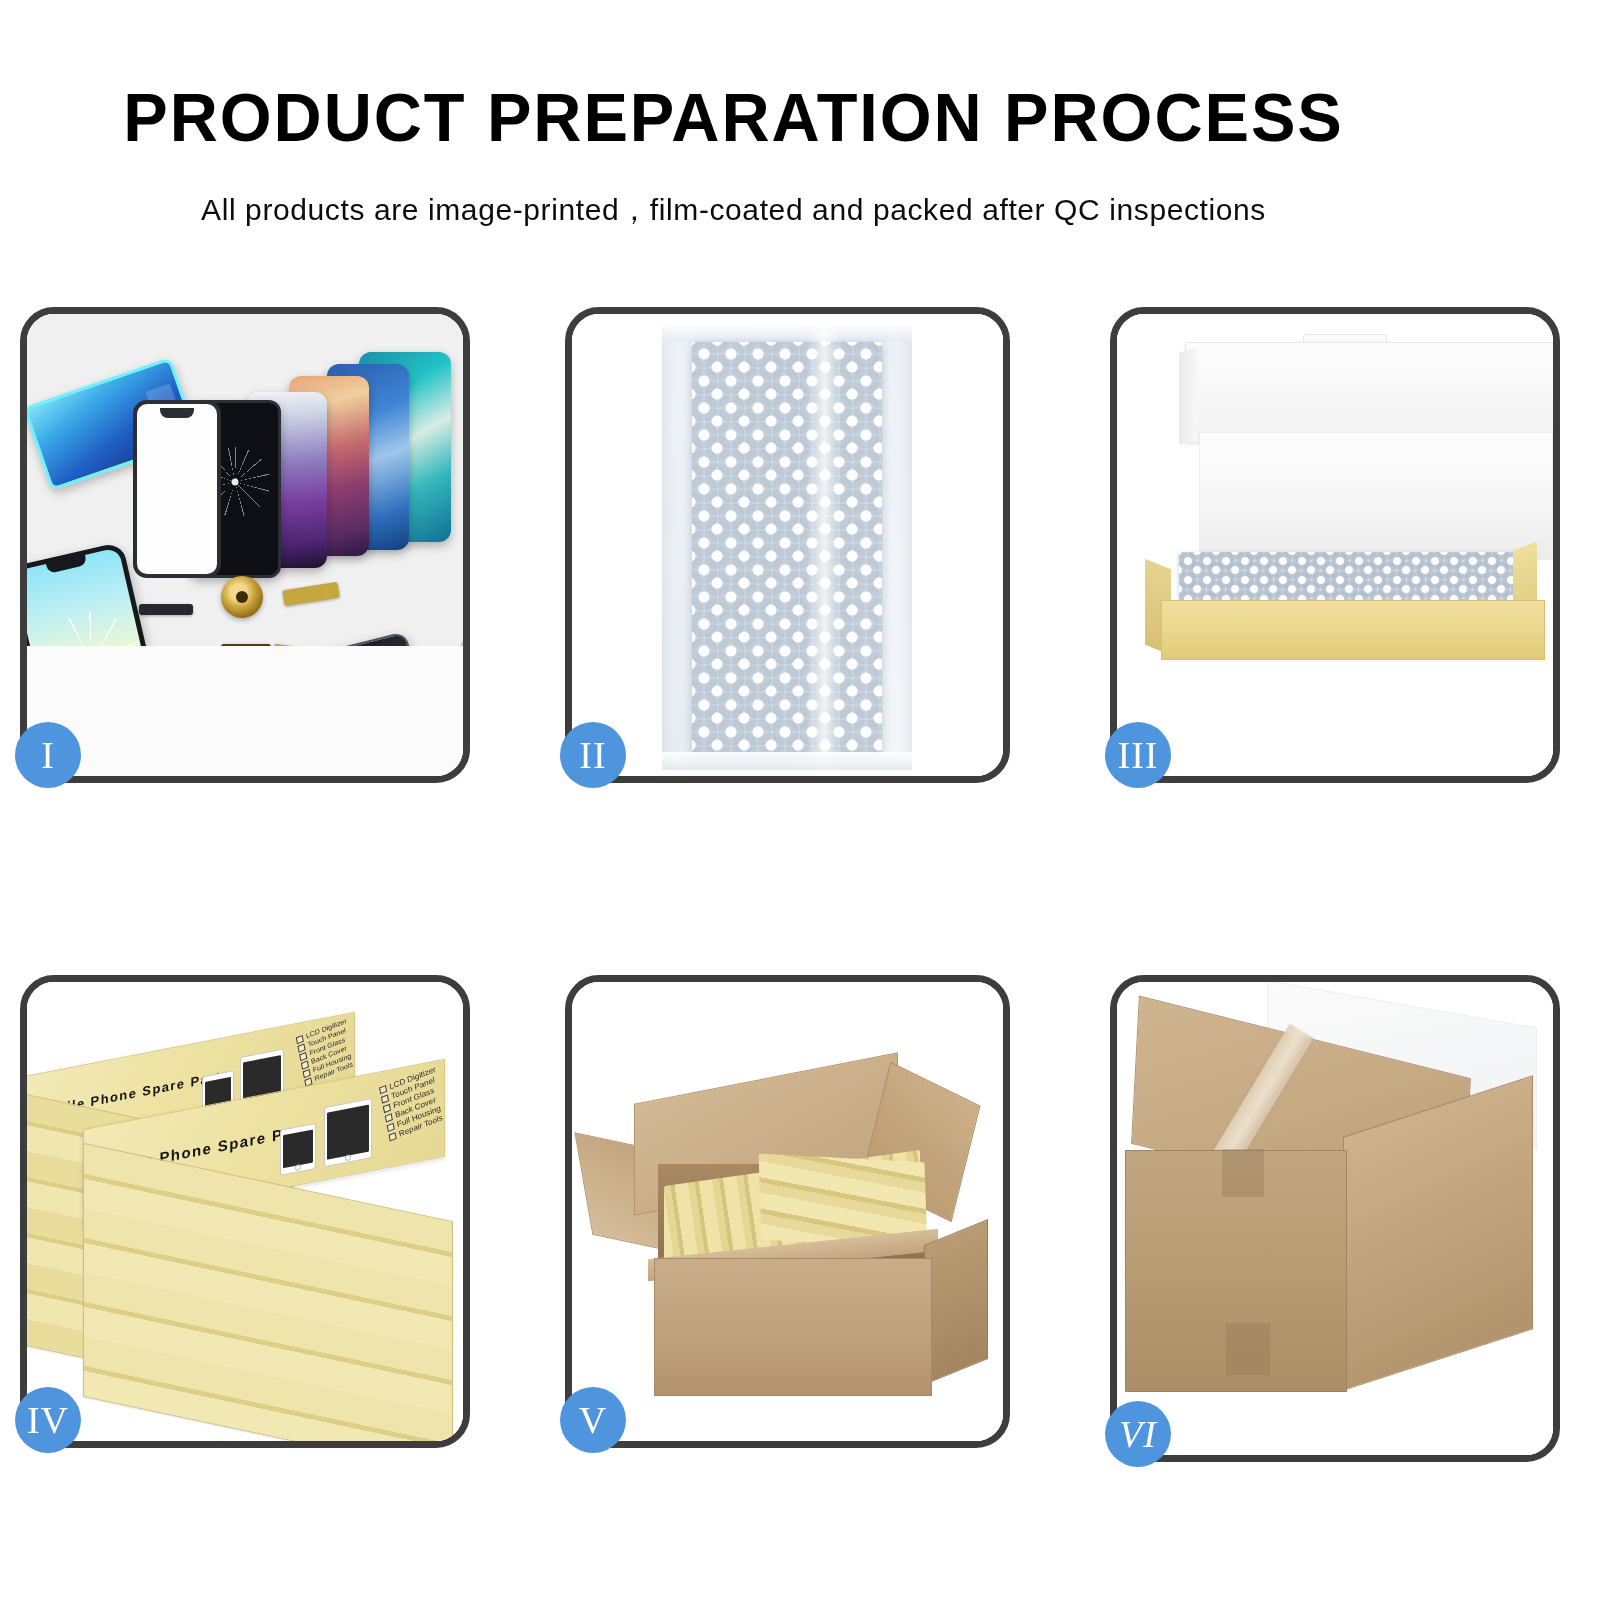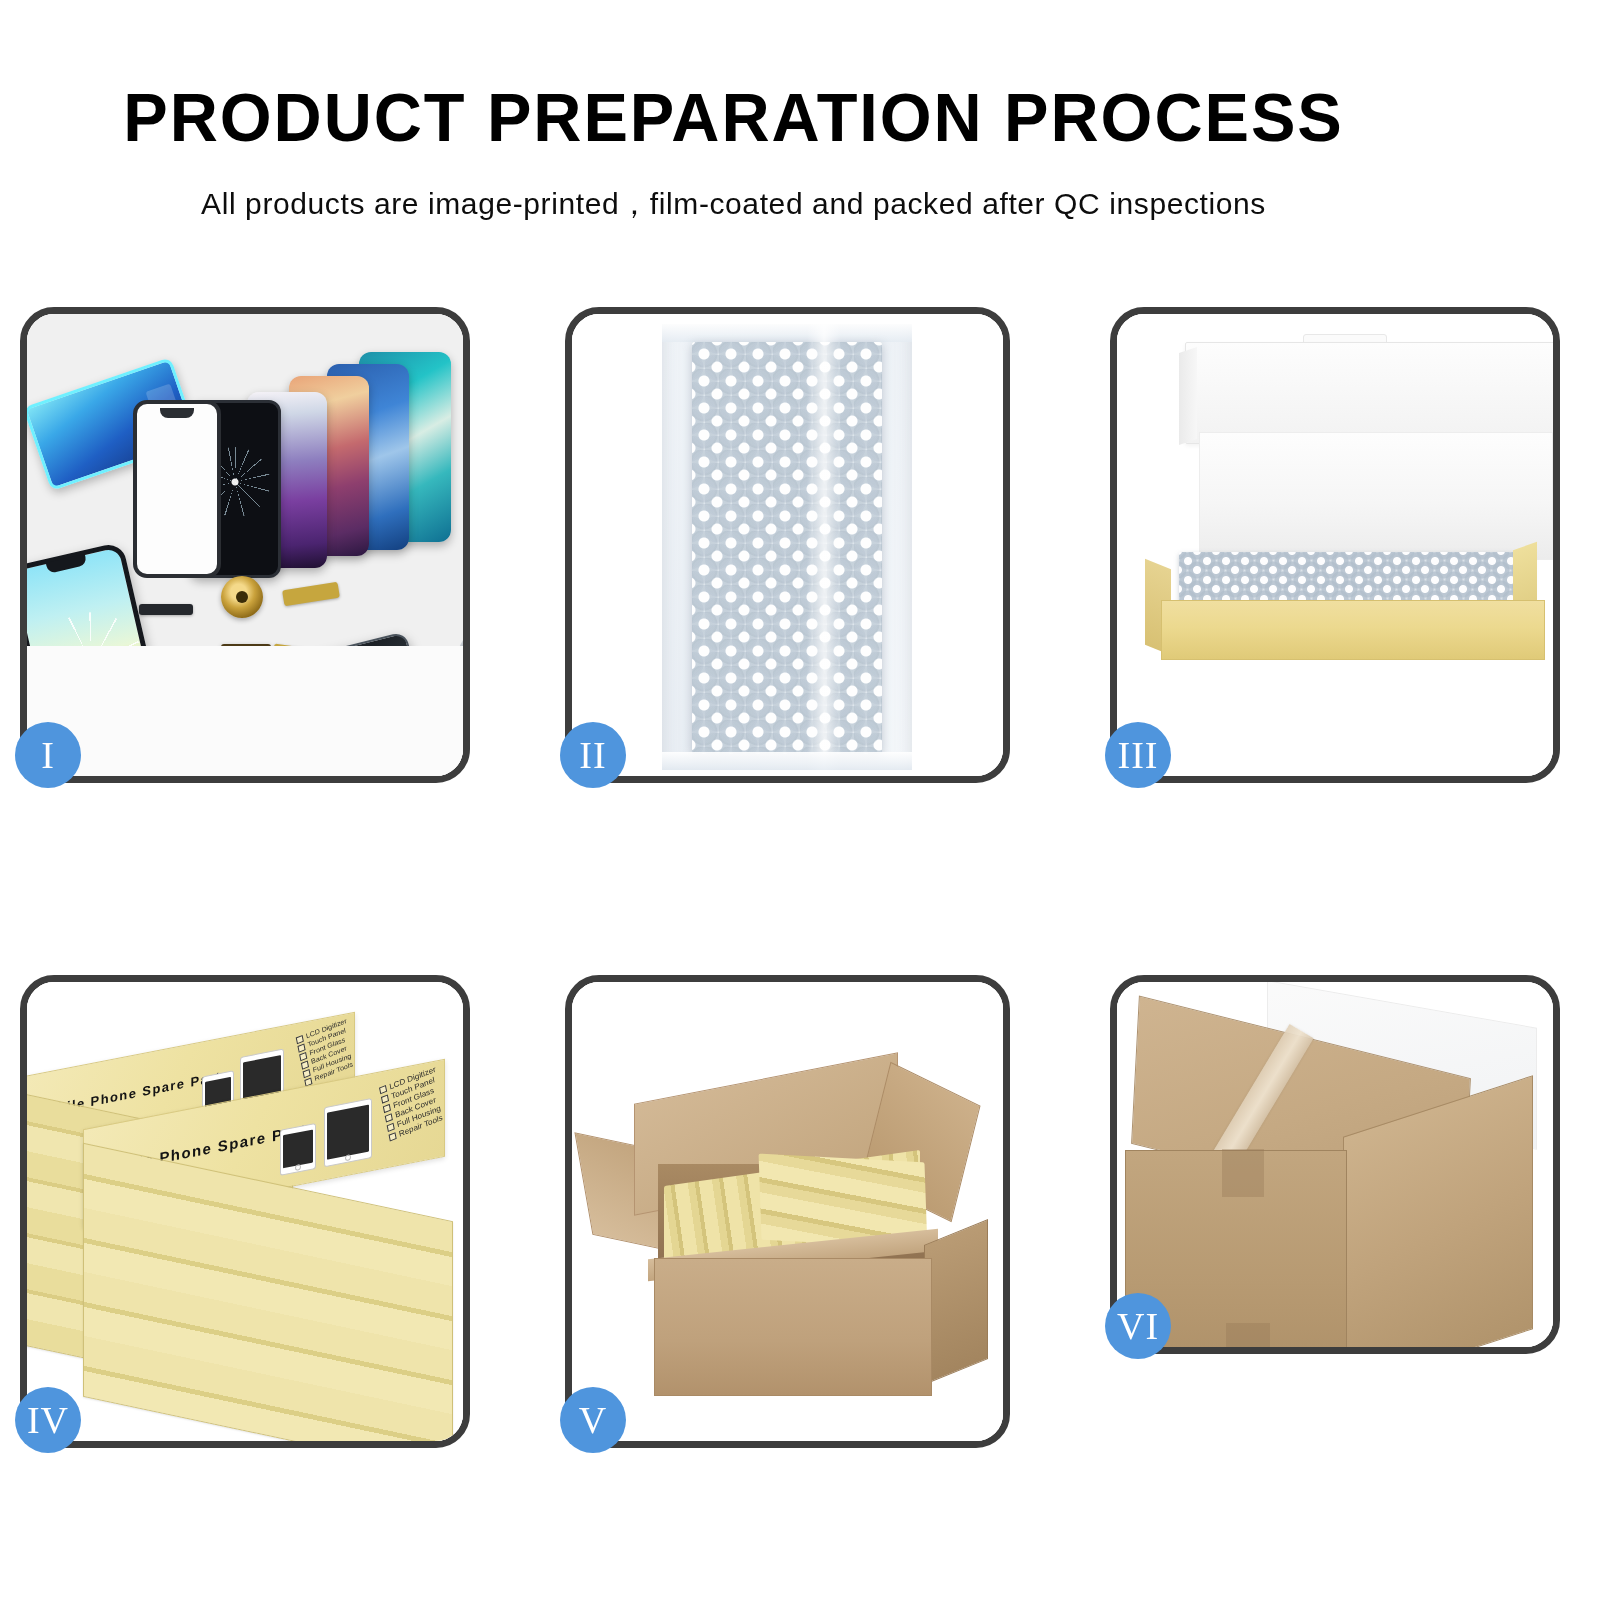--- a/index.html
+++ b/index.html
@@ -23,21 +23,21 @@
     margin: 0;
     padding-top: 78px;
     transform: scaleX(0.98);
     white-space: nowrap;
   }
   .subtitle {
     font-family: "Liberation Sans", sans-serif;
     font-weight: 400;
     font-size: 30px;
     color: #0d0d0d;
-    margin: 6px;
+    margin: 12px;
     padding-top: 22px;
     letter-spacing: 0.6px;
     white-space: nowrap;
   }
 
   
   .card {
     position: absolute;
     border: 7px solid #3d3d3d;
     border-radius: 34px;
@@ -521,21 +521,21 @@
         <div class="k-goldfill"></div>
         <div class="k-goldfill2"></div>
         <div class="k-front-clip"></div>
         <div class="k-side"></div>
         <div class="k-front"></div>
       </div>
     </div>
     <div class="badge">V</div>
   </div>
 
-  <div class="card" style="left:1110px; top:975px; width:450px; height:379px;">
+  <div class="card" style="left:1110px; top:975px; width:450px; height:487px;font-style:italic;">
     <div class="card-clip">
       <div class="scene p6-bg">
         <div class="s-glasspanel"></div>
         <div class="s-top"></div>
         <div class="s-tape"></div>
         <div class="s-side"></div>
         <div class="s-front">
           <div class="s-tab" style="left:96px; top:-2px; width:42px; height:48px;"></div>
           <div class="s-tab" style="left:100px; top:172px; width:44px; height:52px;"></div>
         </div>

